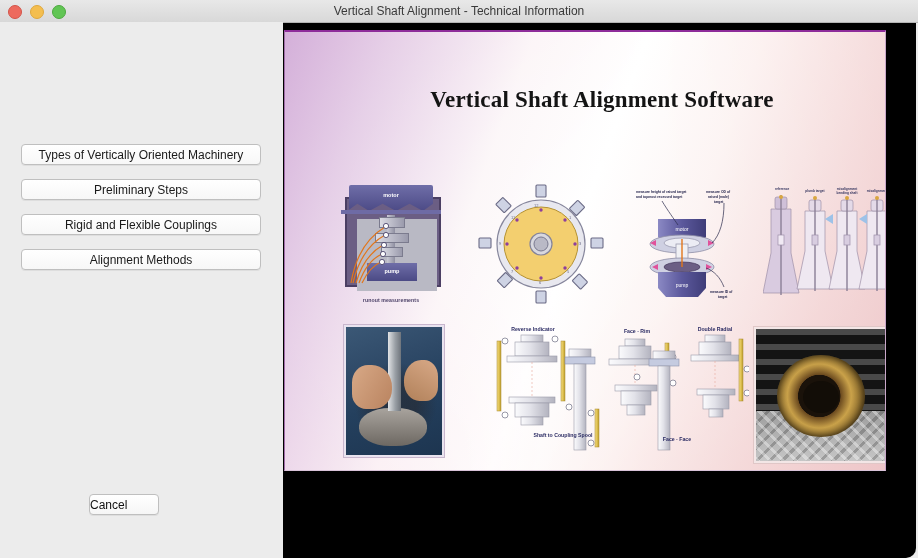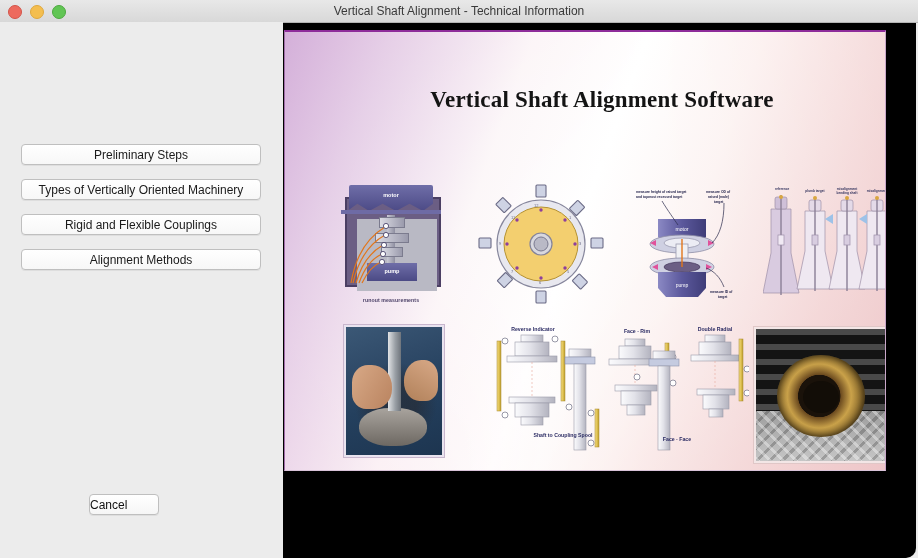--- a/index.html
+++ b/index.html
@@ -168,22 +168,22 @@
     <div class="lights">
       <div class="light red"></div>
       <div class="light yellow"></div>
       <div class="light green"></div>
     </div>
     <div class="win-title">Vertical Shaft Alignment - Technical Information</div>
   </div>
 
   <div class="left-panel">
     <div class="nav-buttons">
+      <div class="btn">Types of Vertically Oriented Machinery</div>
       <div class="btn">Preliminary Steps</div>
-      <div class="btn">Types of Vertically Oriented Machinery</div>
       <div class="btn">Rigid and Flexible Couplings</div>
       <div class="btn">Alignment Methods</div>
     </div>
     <div class="cancel-wrap">
       <div class="btn-cancel">Cancel</div>
     </div>
   </div>
 
   <div class="poster">
     <div class="poster-bg-lav"></div>

